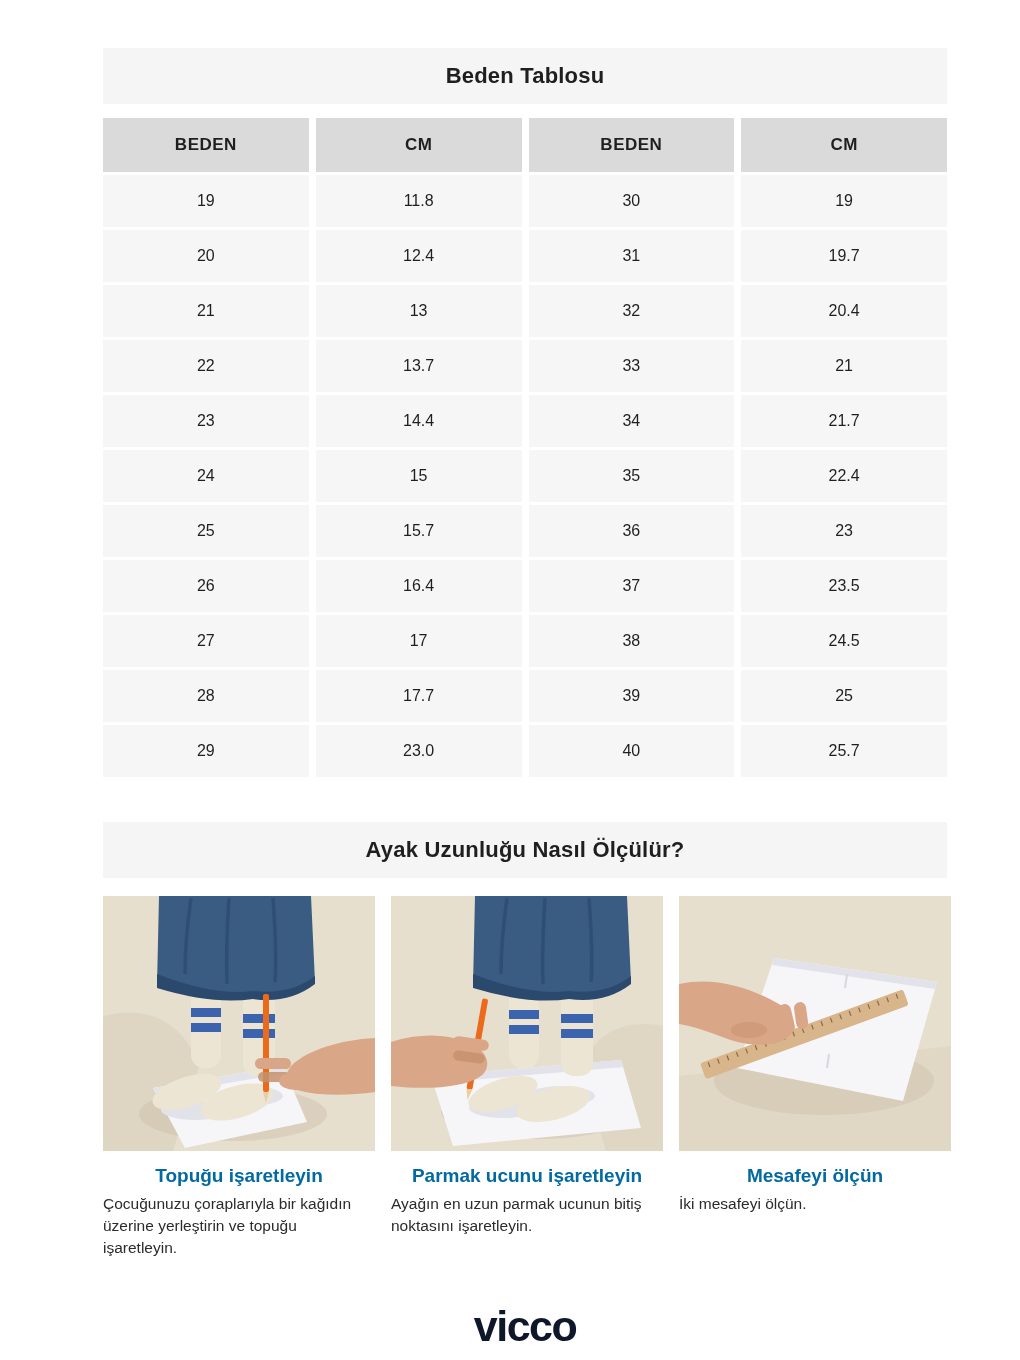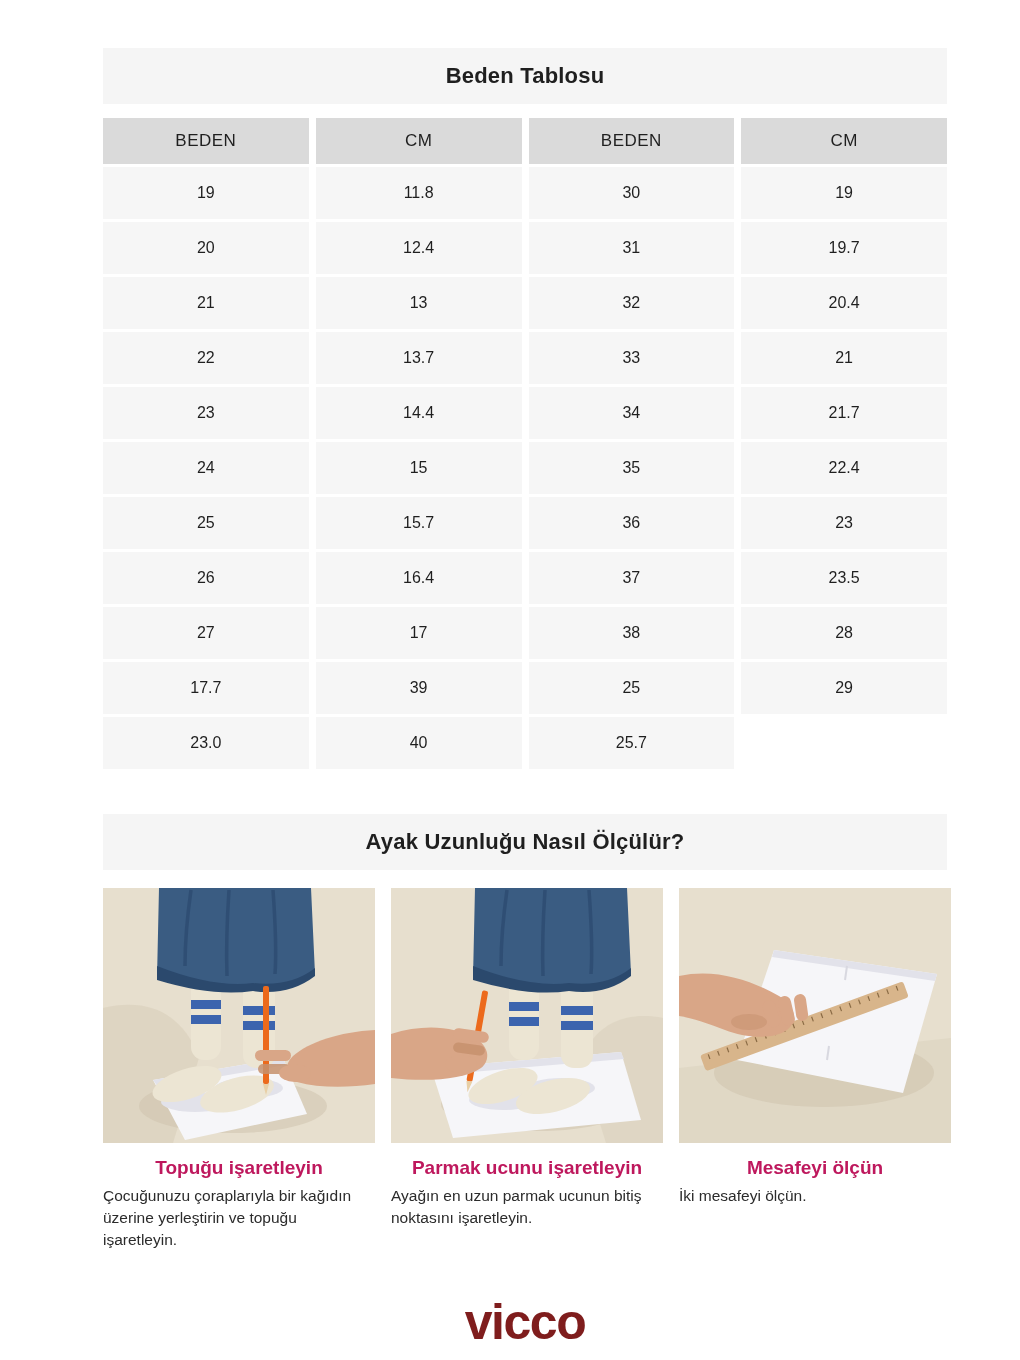--- a/index.html
+++ b/index.html
@@ -25,53 +25,53 @@
 
   .size-table {
     margin-top: 14px;
     display: grid;
     grid-template-columns: repeat(4, 1fr);
     column-gap: 7px;
     row-gap: 3px;
   }
   .size-table .th {
     background: var(--table-header-bg, #dadada);
-    height: 46px;
+    height: 54px;
     display: flex; align-items: center; justify-content: center;
-    font-size: 17px; letter-spacing: 0.5px;
+    font-size: 17px; letter-spacing: 0.5px; font-weight: bold;
   }
   .size-table .td {
     background: var(--table-cell-bg, #f6f6f6);
     height: 52px;
     display: flex; align-items: center; justify-content: center;
     font-size: 16px;
   }
 
   .measure-header { margin-top: 45px; }
 
   .steps { display: flex; gap: 16px; margin-top: 18px; }
   .step { width: 272px; margin: 0; }
   .photo { width: 272px; height: 255px; display: block; }
   .photo svg { display: block; }
   .step-title {
     margin-top: 14px;
     font-size: 19px; font-weight: 700; text-align: center;
-    color: #be185d;
+    color: #0369a1;
   }
   .step-desc {
     margin-top: 6px;
     font-size: 15.5px; line-height: 1.42; 
     color: #2b2b2b;
   }
 
   .footer { margin-top: 46px; }
   .brand {
     text-align: center;
-    font-size: 50px; line-height: 1; font-weight: 800;
-    letter-spacing: -1.5px; color: #7f1d1d;
+    font-size: 43px; line-height: 1; font-weight: 800;
+    letter-spacing: -1.5px; color: #0f172a;
   }
 
   
   .f-photo-bg   { fill: var(--photo-bg); }
   .f-shadow     { fill: var(--photo-shadow); }
   .f-jeans      { fill: var(--jeans); }
   .f-jeans-dark { fill: var(--jeans-dark); }
   .f-sock       { fill: var(--sock); }
   .f-stripe     { fill: var(--stripe); }
   .f-paper      { fill: var(--paper); }
@@ -124,20 +124,21 @@
           <div class="td">15.7</div>
           <div class="td">36</div>
           <div class="td">23</div>
           <div class="td">26</div>
           <div class="td">16.4</div>
           <div class="td">37</div>
           <div class="td">23.5</div>
           <div class="td">27</div>
           <div class="td">17</div>
           <div class="td">38</div>
+          <div class="td">24.5</div>
           <div class="td">28</div>
           <div class="td">17.7</div>
           <div class="td">39</div>
           <div class="td">25</div>
           <div class="td">29</div>
           <div class="td">23.0</div>
           <div class="td">40</div>
           <div class="td">25.7</div>
         </div>
     </section>

